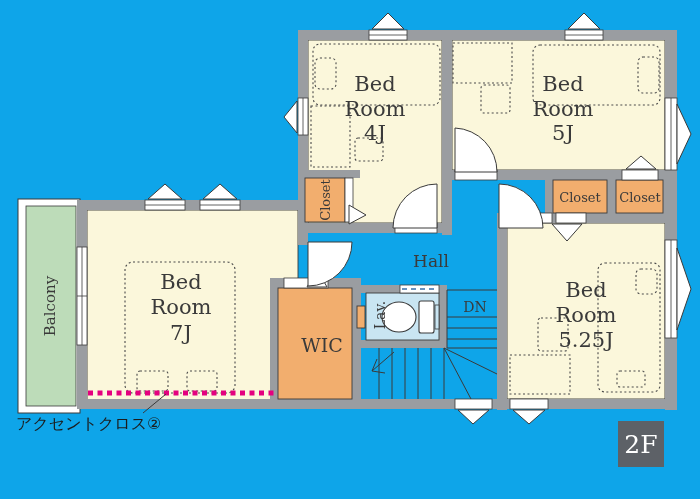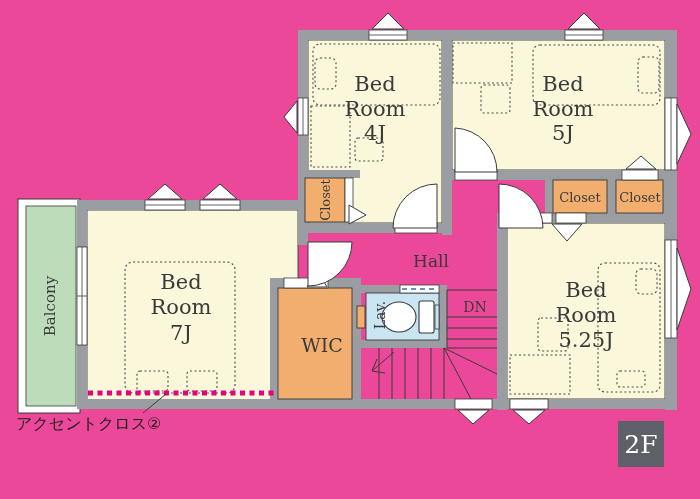--- a/index.html
+++ b/index.html
@@ -1,16 +1,16 @@
 <!DOCTYPE html>
 <html><head>
 <meta charset="utf-8">
 <style>
   html,body{margin:0;padding:0;background:#ffffff;}
-  .stage{position:relative;width:700px;height:499px;background:#ec4899;overflow:hidden;
+  .stage{position:relative;width:700px;height:499px;background:#0ea5e9;overflow:hidden;
          font-family:"DejaVu Serif", serif;}
   svg text{font-family:"DejaVu Serif", serif;}
   text.cjk{font-family:"DejaVu Sans", sans-serif;}
 </style>
 </head>
 <body>
 
 <div class="stage">
 <svg width="700" height="499" viewBox="0 0 700 499">
 

